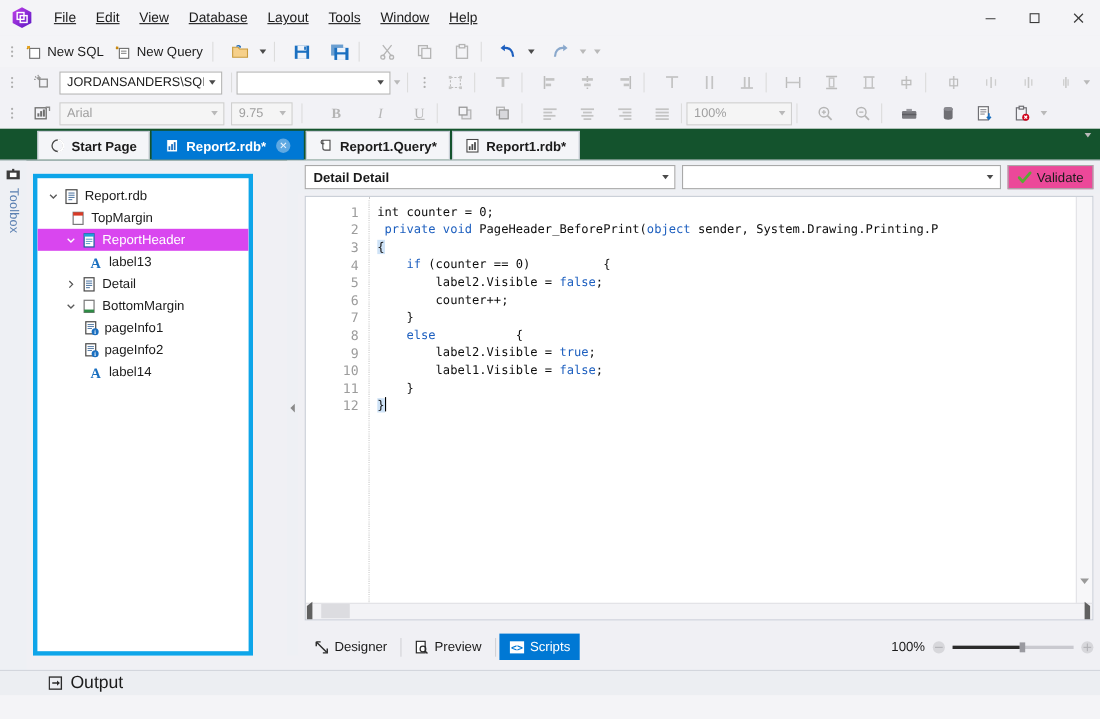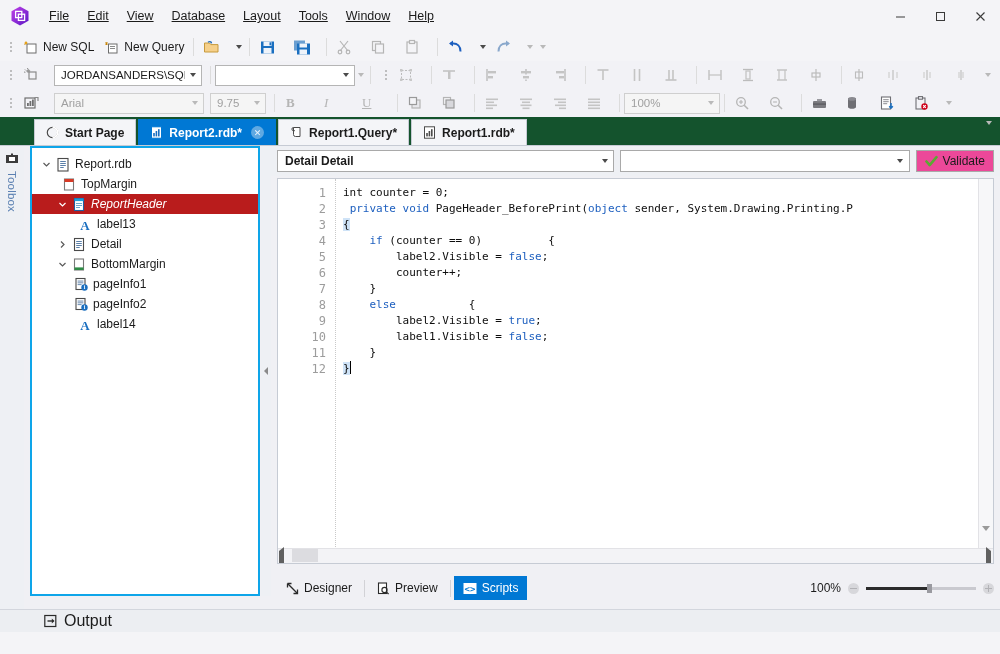--- a/index.html
+++ b/index.html
@@ -22,21 +22,21 @@
            font-size:12px;color:#3a3a3a;}
 
   
   .tb{height:29px;display:flex;align-items:center;background:#f4f4f7;}
   .tb.row2{height:28px;background:#f2f2f6;}
   .tb.row3{height:28px;background:#f2f2f6;}
   .grip{width:10px;height:18px;display:flex;flex-direction:column;justify-content:center;
         align-items:center;gap:2px;flex:none;margin:0 2px 0 6px;}
   .grip i{width:2px;height:2px;background:#adadad;display:block;border-radius:50%;}
   .tbtn{height:24px;min-width:24px;display:flex;align-items:center;gap:4px;padding:0 5px;
-        border-radius:2px;color:#1b1b1b;font-size:12px;white-space:nowrap;}
+        border-radius:2px;color:#1b1b1b;font-size:12px;white-space:nowrap;justify-content:flex-end;}
   .tbtn.dis{color:#b5b5b5;}
   .tsep{width:1px;height:18px;background:#dcdcdc;margin:0 4px;flex:none;}
   .tdrop{width:13px;height:24px;display:flex;align-items:center;justify-content:center;}
   .caret{width:0;height:0;border-left:3.5px solid transparent;border-right:3.5px solid transparent;
          border-top:4px solid #4a4a4a;}
   .caret.dim{border-top-color:#b9b9b9;}
 
   .combo{height:21px;border:1px solid #b5b5b5;background:#fff;display:flex;align-items:center;
          padding:0 0 0 6px;font-size:11.5px;color:#1b1b1b;box-sizing:border-box;}
   .combo .cv{flex:1;overflow:hidden;white-space:nowrap;}
@@ -56,30 +56,30 @@
   .tabclose{width:13px;height:13px;border-radius:50%;background:#5fa9e2;color:#eaf4fd;
             font-size:9px;display:flex;align-items:center;justify-content:center;margin-left:3px;}
   .tabstrip .overflow{position:absolute;right:8px;bottom:6px;}
 
   
   .main{position:absolute;left:0;top:146px;right:0;bottom:44px;}
   .toolbox-rail{position:absolute;left:0;top:0;width:24px;bottom:0;background:#eef0f4;
                 display:flex;flex-direction:column;align-items:center;padding-top:6px;gap:5px;}
   .toolbox-label{writing-mode:vertical-rl;font-size:11.5px;color:#5b80b2;letter-spacing:.2px;}
 
-  .treepanel{position:absolute;left:30px;top:0;width:230px;bottom:14px;background:#fff;
-             border:2px solid #0ea5e9;box-sizing:border-box;overflow:hidden;}
+  .treepanel{position:absolute;left:30px;top:12px;width:200px;bottom:14px;background:#fff;
+             border:4px solid #0ea5e9;box-sizing:border-box;overflow:hidden;}
   .splitter{position:absolute;left:261px;top:0;width:10px;bottom:14px;background:#eef0f4;
             display:flex;align-items:center;justify-content:center;}
   .splitter .ar{width:0;height:0;border-top:4px solid transparent;border-bottom:4px solid transparent;
                 border-right:4px solid #8a8a8a;}
 
   .trow{height:20px;display:flex;align-items:center;font-size:12px;color:#1b1b1b;
         padding-right:4px;white-space:nowrap;}
-  .trow.sel{background:#b91c1c;color:#fff;font-style:italic;}
+  .trow.sel{background:#d946ef;color:#fff;}
   .twist{width:16px;height:20px;display:flex;align-items:center;justify-content:center;flex:none;}
   .tico{width:18px;height:20px;display:flex;align-items:center;justify-content:center;flex:none;
         margin-right:3px;}
 
   
   .editside{position:absolute;left:271px;top:0;right:0;bottom:0;}
   .edtoolbar{height:30px;display:flex;align-items:center;gap:6px;padding:0 6px;background:#eef0f4;}
   .edcombo{height:22px;border:1px solid #a9a9a9;background:#fff;display:flex;align-items:center;
            padding-left:7px;font-size:12px;font-weight:bold;color:#1b1b1b;box-sizing:border-box;}
   .edcombo.plain{font-weight:normal;}

